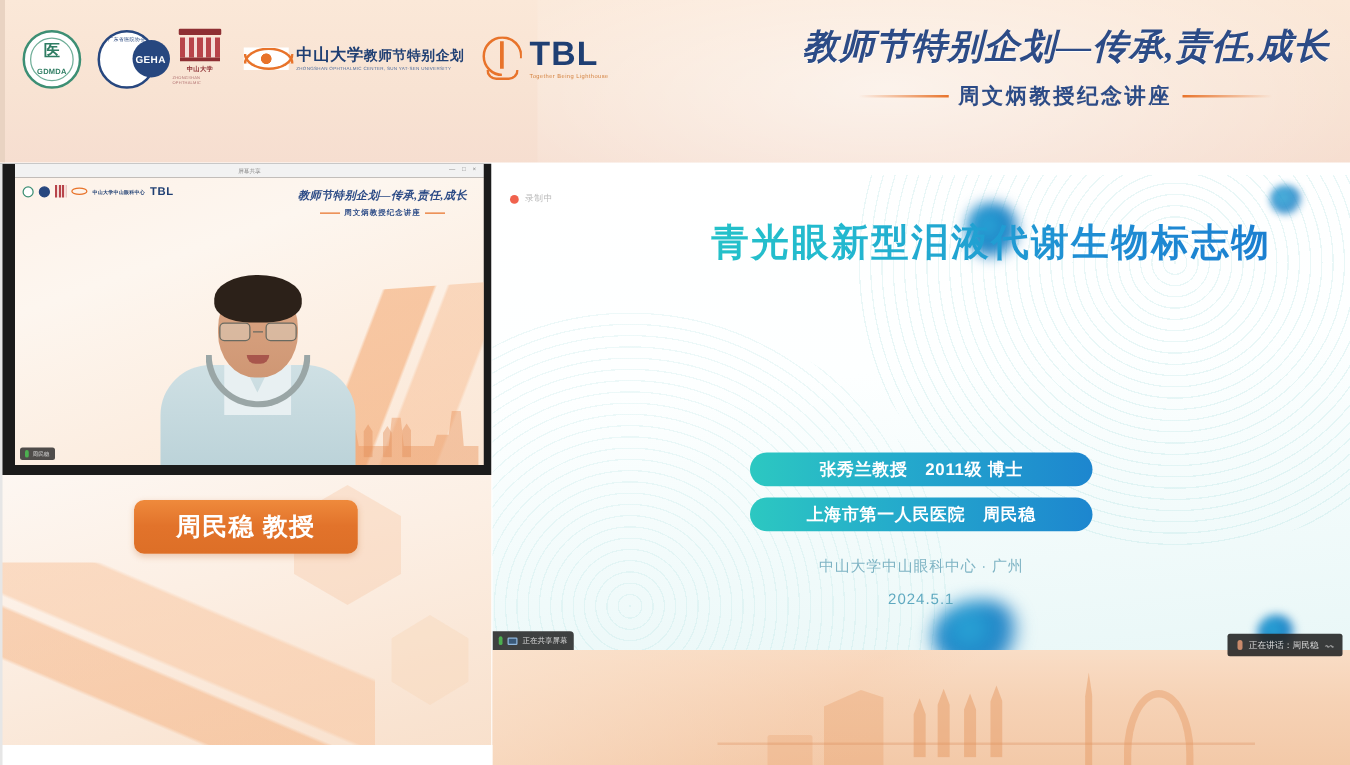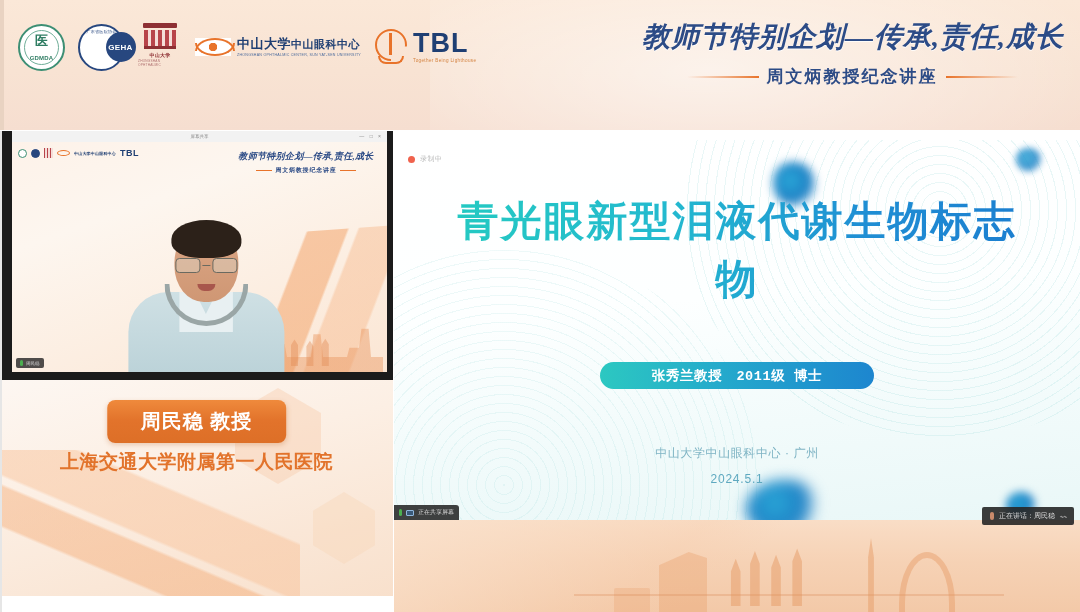--- a/index.html
+++ b/index.html
@@ -339,38 +339,38 @@
   .blob-d { right: 38px; top: 8px; width: 26px; height: 24px; border-radius: 46% 54% 44% 56%; filter: blur(3px); opacity: .85; }
 
   .rec-indicator {
     position: absolute; left: 14px; top: 14px;
     display: flex; align-items: center; gap: 5px;
   }
   .rec-indicator .dot { width: 7px; height: 7px; border-radius: 50%; background: #f0624d; }
   .rec-indicator .lbl { font-size: 7px; color: #b9b9b9; letter-spacing: .4px; }
 
   .slide-title {
-    position: absolute; left: 50%; top: 52px; transform: translateX(-50%);
-    width: 560px; text-align: center;
-    font-size: 41px; font-weight: bold; line-height: 1.42;
+    position: absolute; left: 50%; top: 34px; transform: translateX(-50%);
+    width: 560px; text-align: right;
+    font-size: 30px; font-weight: bold; line-height: 1.42;
     letter-spacing: 2px;
     background: linear-gradient(92deg,#24c9c2 0%, #23b9cf 38%, #1f8fd4 72%, #1b7fd0 100%);
     -webkit-background-clip: text; background-clip: text;
     -webkit-text-fill-color: transparent; color: transparent;
   }
 
   .credit-pill {
     position: absolute; left: 50%; transform: translateX(-50%);
     width: 274px; height: 27px; border-radius: 14px;
     display: flex; align-items: center; justify-content: center;
     color: #ffffff; font-size: 13.5px; font-weight: bold; letter-spacing: .6px;
     background: linear-gradient(90deg,#2cc8c1 0%, #24a9cc 45%, #1d86cf 100%);
     white-space: nowrap;
   }
-  .credit-pill.p1 { top: 222px; font-family: Liberation Mono, monospace; }
+  .credit-pill.p1 { top: 222px; }
   .credit-pill.p2 { top: 258px; }
 
   .slide-sub {
     position: absolute; left: 50%; top: 305px; transform: translateX(-50%);
     font-size: 12px; color: #7fb4c4; letter-spacing: .6px; white-space: nowrap;
   }
   .slide-date {
     position: absolute; left: 50%; top: 332px; transform: translateX(-50%);
     font-size: 12px; color: #5fa9c0; letter-spacing: .8px; white-space: nowrap;
   }
@@ -462,21 +462,21 @@
       <div class="logo-building">
         <span class="roof"></span>
         <span class="cols"></span>
         <span class="cn">中山大学</span>
         <span class="en">ZHONGSHAN OPHTHALMIC</span>
       </div>
 
       <div class="logo-zoc">
         <span class="eye"></span>
         <span class="txt">
-          <span class="cn1"><span>中山大学</span><em>中山眼科中心</em></span>
+          <span class="cn1"><span>中山大学</span><em>教师节特别企划</em></span>
           <span class="en1">ZHONGSHAN OPHTHALMIC CENTER, SUN YAT-SEN UNIVERSITY</span>
         </span>
       </div>
 
       <div class="logo-tbl">
         <span class="tower">
           <span class="arc"></span>
             <span class="mast"></span>
             <span class="base"></span>
         </span>
@@ -541,39 +541,39 @@
         <span>周民稳</span>
       </div>
     </div>
   </div>
 
   <div class="ident-area">
     <div class="ident-deco-hex"></div>
     <div class="ident-deco-hex2"></div>
     <div class="ident-deco-arrow"></div>
     <div class="name-pill">周民稳 教授</div>
-    <div class="affiliation">上海交通大学附属第一人民医院</div>
   </div>
 
   <div class="slide">
     <div class="slide-arcs"></div>
     <div class="slide-arcs2"></div>
     <div class="blob blob-a"></div>
     <div class="blob blob-d"></div>
     <div class="blob blob-b"></div>
     <div class="blob blob-c"></div>
 
     <div class="rec-indicator">
       <span class="dot"></span>
       <span class="lbl">录制中</span>
     </div>
 
     <div class="slide-title">青光眼新型泪液代谢生物标志物</div>
 
     <div class="credit-pill p1">张秀兰教授　2011级 博士</div>
+    <div class="credit-pill p2">上海市第一人民医院　周民稳</div>
 
     <div class="slide-sub">中山大学中山眼科中心 · 广州</div>
     <div class="slide-date">2024.5.1</div>
 
     <div class="share-badge">
       <span class="mic"></span>
       <span class="scr"></span>
       <span>正在共享屏幕</span>
     </div>
   </div>

